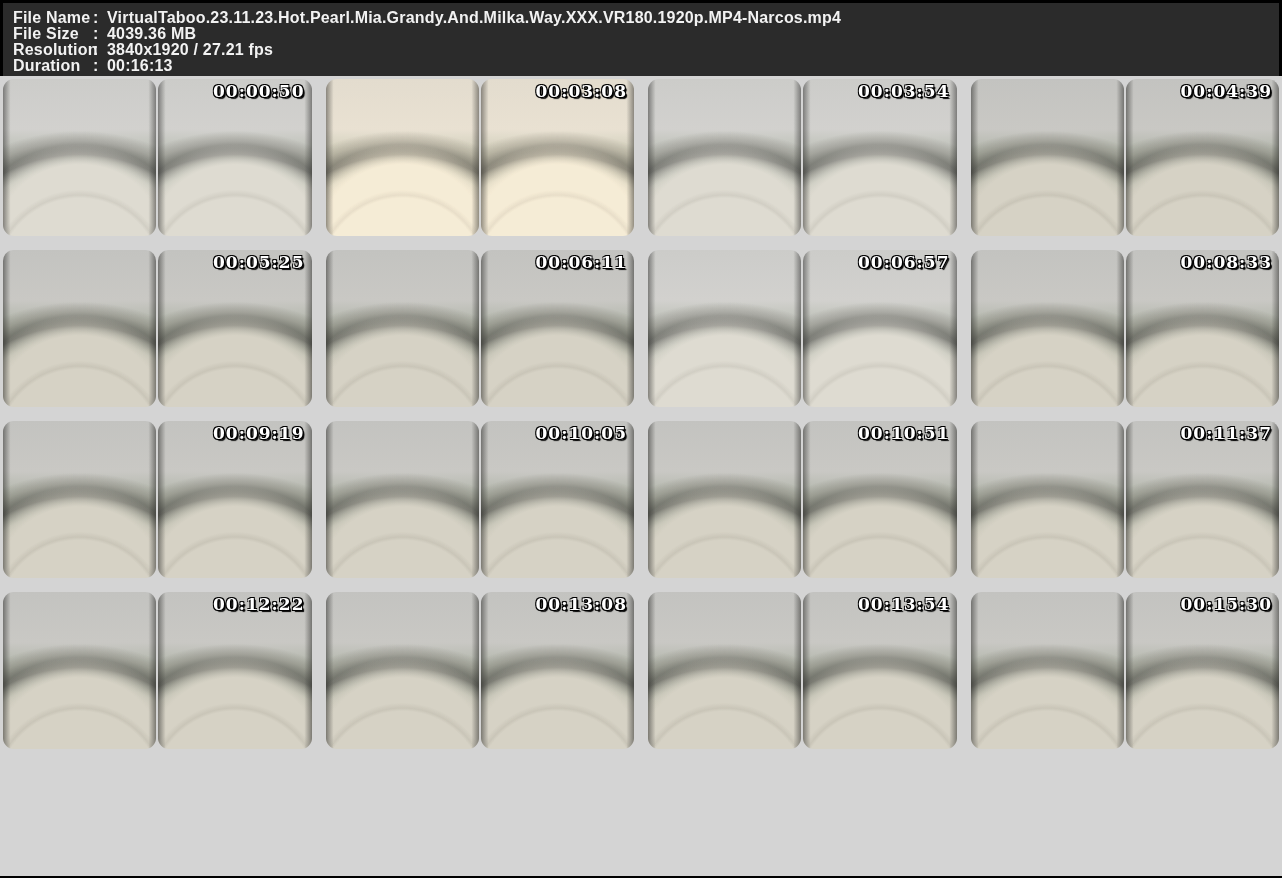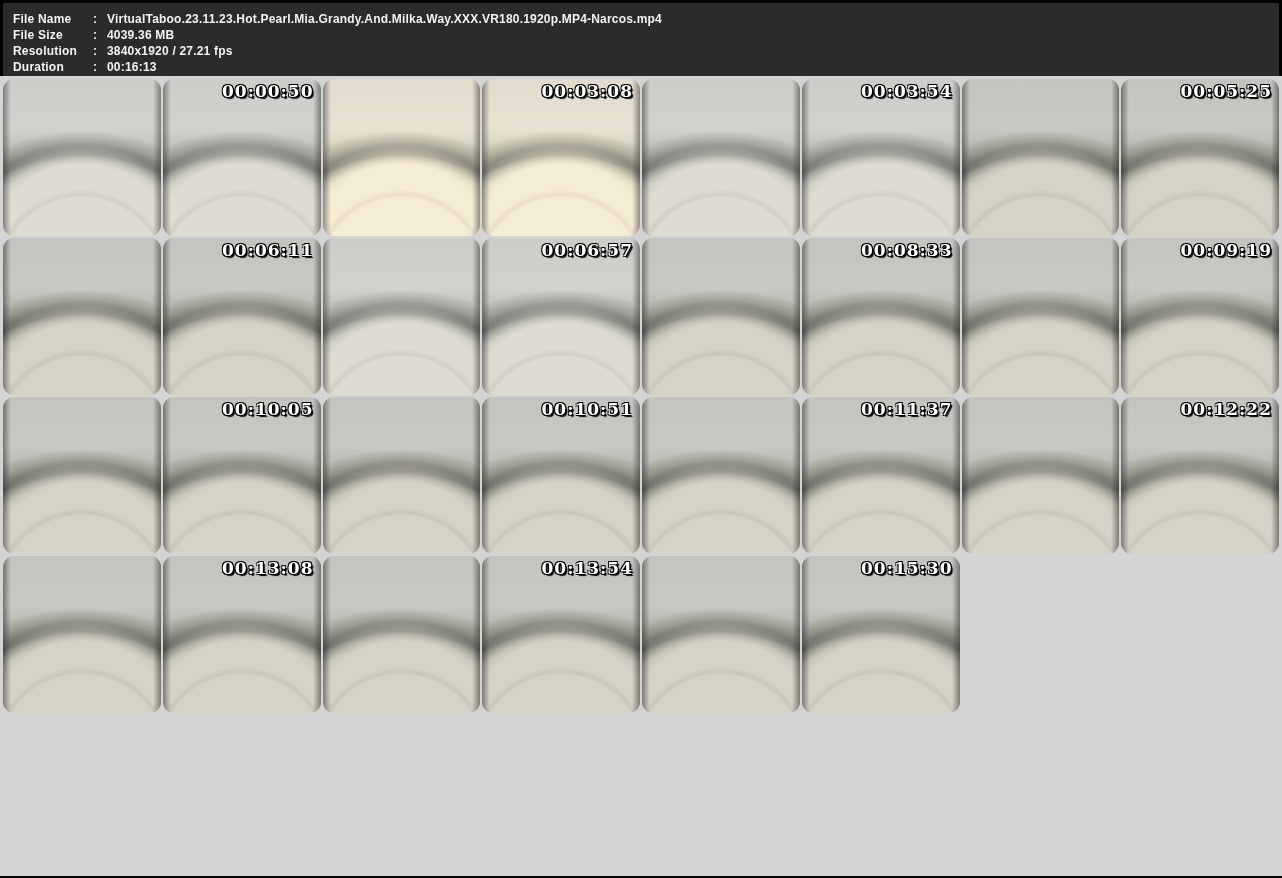--- a/index.html
+++ b/index.html
@@ -19,39 +19,39 @@
     height: 76px;
     background: #2b2b2b;
     border-top: 3px solid #000;
     border-left: 3px solid #000;
     border-right: 3px solid #000;
     padding: 7px 0 0 10px;
     color: #f2f2f2;
   }
   .meta-row {
     display: flex;
-    align-items: flex-end;
+    align-items: center;
     height: 16px;
-    font-size: 12px;
+    font-size: 16px;
     font-weight: bold;
     letter-spacing: 0.2px;
     white-space: nowrap;
   }
   .meta-label { width: 80px; flex: 0 0 80px; }
   .meta-sep   { width: 14px; flex: 0 0 14px; }
   .meta-value { }
 
   
   .grid {
     background: #d4d4d4;
     padding: 3px;
     display: grid;
     grid-template-columns: repeat(4, 1fr);
     grid-auto-rows: 157px;
-    gap: 2px;
+    gap: 14px;
     height: 800px;
   }
   .thumb {
     position: relative;
     background: #d4d4d4;
     display: flex;
     gap: 2px;
     overflow: hidden;
   }
   .eye {
@@ -140,20 +140,25 @@
     <div class="eye"></div>
     <span class="timestamp">00:03:08</span>
   </div>
 
   <div class="thumb tone-light">
     <div class="eye"></div>
     <div class="eye"></div>
     <span class="timestamp">00:03:54</span>
   </div>
 
+  <div class="thumb tone-room">
+    <div class="eye"></div>
+    <div class="eye"></div>
+    <span class="timestamp">00:04:39</span>
+  </div>
 
   <div class="thumb tone-room">
     <div class="eye"></div>
     <div class="eye"></div>
     <span class="timestamp">00:05:25</span>
   </div>
 
   <div class="thumb tone-room">
     <div class="eye"></div>
     <div class="eye"></div>

